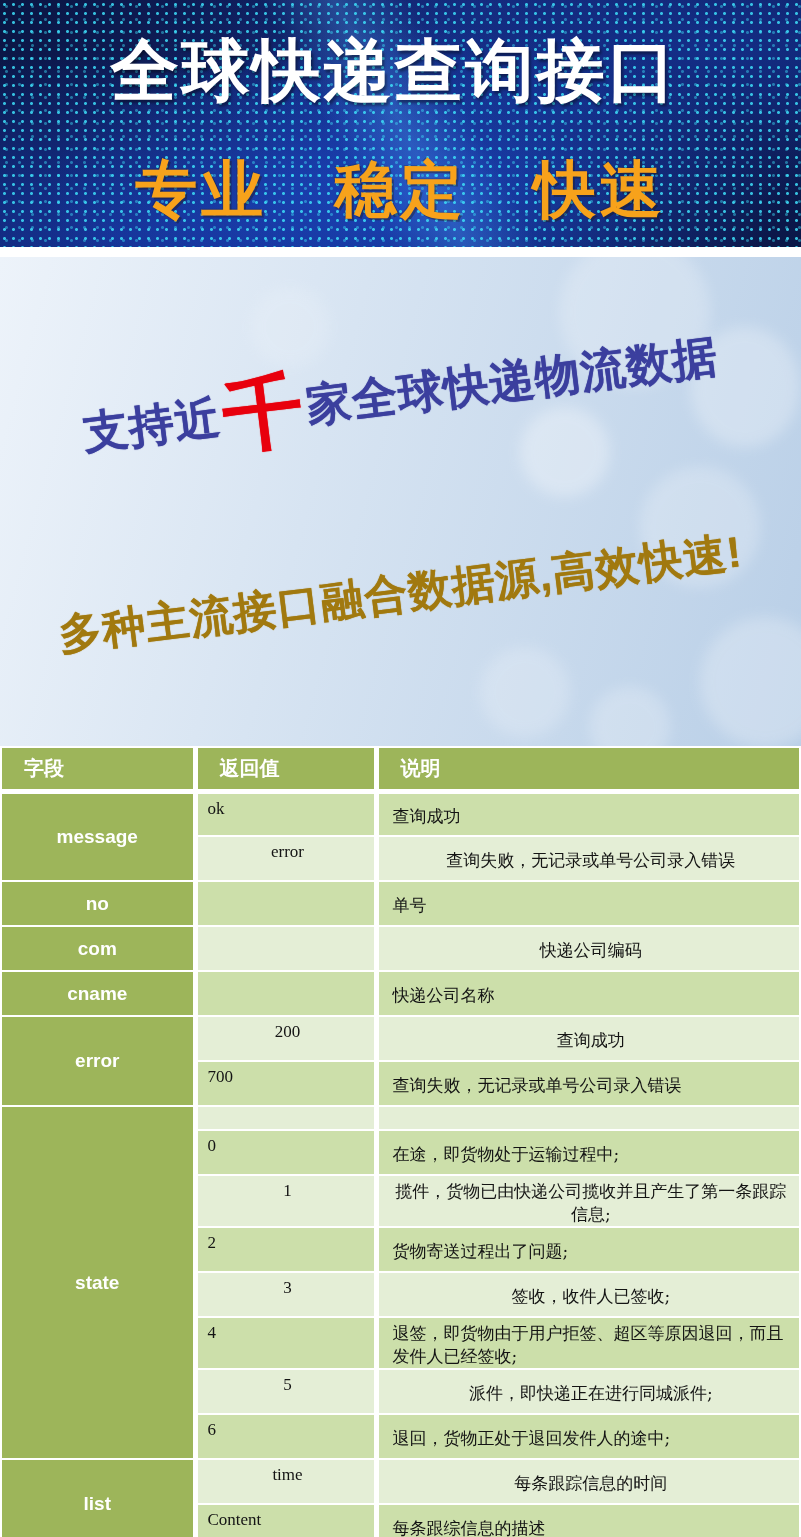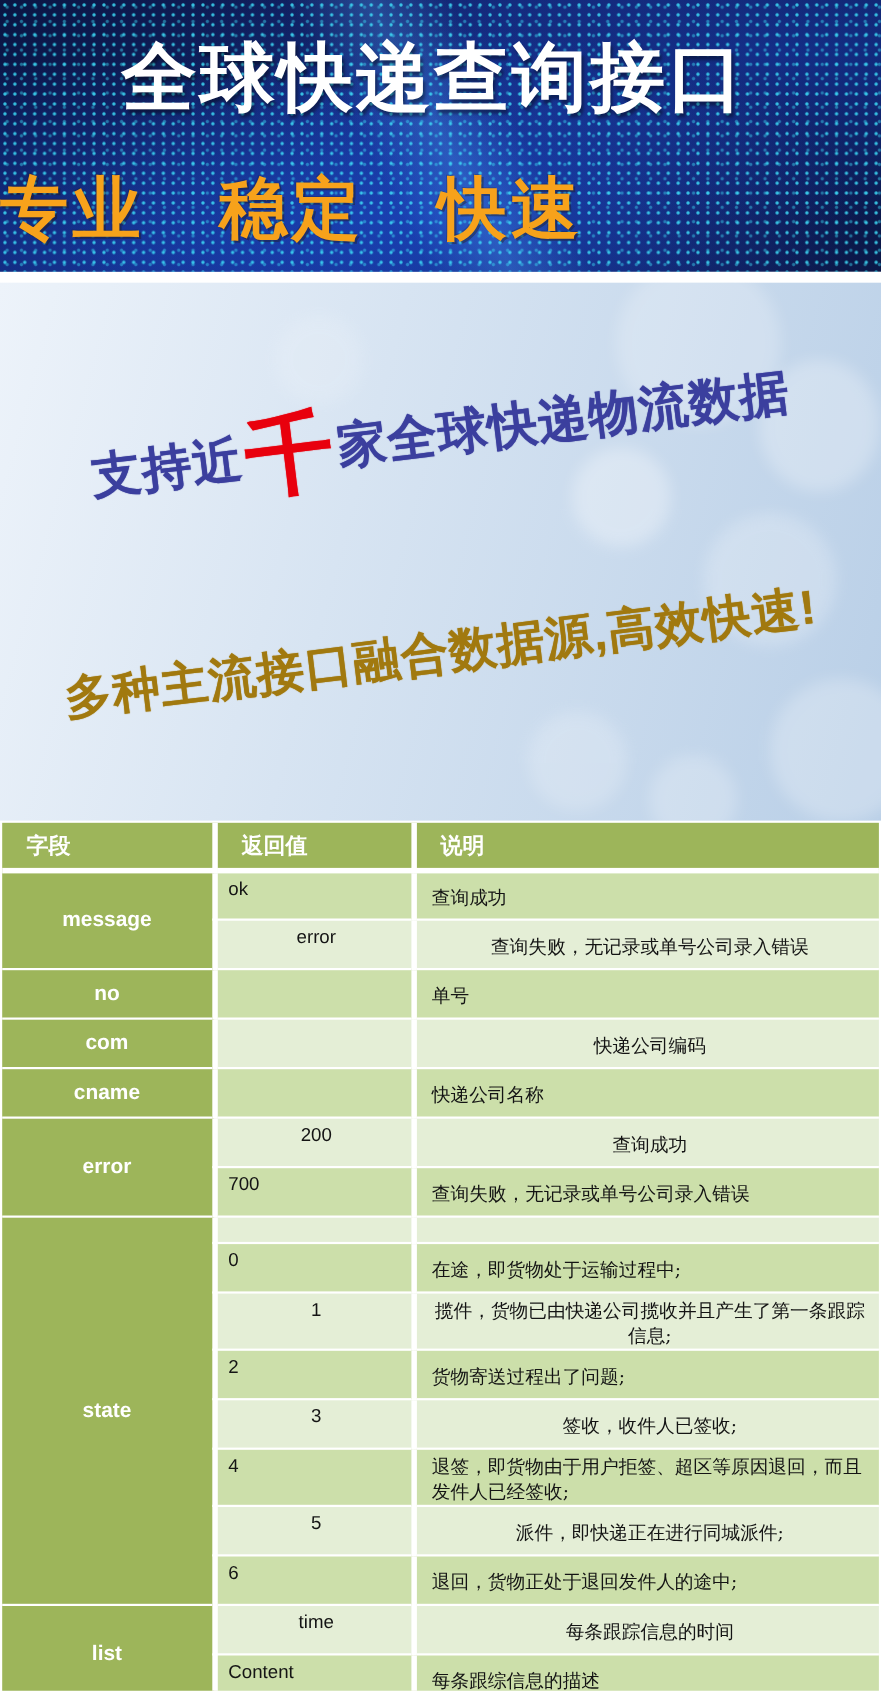--- a/index.html
+++ b/index.html
@@ -27,21 +27,21 @@
       radial-gradient(ellipse at 88% 20%, rgba(25,65,190,.45), transparent 55%),
       linear-gradient(135deg, #0a1542 0%, #13256e 45%, #0b1747 100%);
     background-size: 9px 9px, 13px 13px, auto, auto, auto, auto, auto;
   }
   .banner-title{
     position:absolute;top:26px;left:0;right:12px;text-align:center;
     color:#fff;font-size:68px;font-weight:900;letter-spacing:3px;
     text-shadow:2px 3px 3px rgba(0,0,0,.4);white-space:nowrap;
   }
   .banner-subtitle{
-    position:absolute;top:148px;left:0;right:0;
+    position:absolute;top:148px;left:0;right:0;text-align:center;
     color:var(--accent);font-size:62px;font-weight:900;letter-spacing:4px;
     word-spacing:46px;white-space:nowrap;
     text-shadow:2px 2px 0 rgba(35,20,0,.35), -1px -1px 0 rgba(35,20,0,.2);
   }
   .divider{width:801px;height:10px;background:#ffffff;}
 
   
   .hero{
     position:relative;width:801px;height:489px;overflow:hidden;
     background:linear-gradient(105deg,#edf3fa 0%,#d7e4f2 40%,#b9cfe7 100%);
@@ -77,21 +77,21 @@
   }
   th.h1,th.h2{border-right:5px solid #fff;}
   td{border-bottom:2px solid #fff;}
   td.field{
     background:var(--head-green);color:#fff;font-size:19px;font-weight:bold;
     text-align:center;vertical-align:middle;border-right:5px solid #fff;
     font-family:"Liberation Sans",sans-serif;
   }
   td.val{
     vertical-align:top;padding:5px 6px 0 10px;font-size:17px;color:#141414;
-    border-right:5px solid #fff;font-family:Liberation Sans, sans-serif;
+    border-right:5px solid #fff;font-family:Liberation Serif, serif;
   }
   td.desc{
     vertical-align:middle;padding:4px 10px 0 14px;font-size:17px;color:#141414;
     font-family:"DejaVu Serif",serif;
   }
   .band-a{background:var(--band-a);}
   .band-b{background:var(--band-b);text-align:center;}
 </style>
 </head>
 <body>

